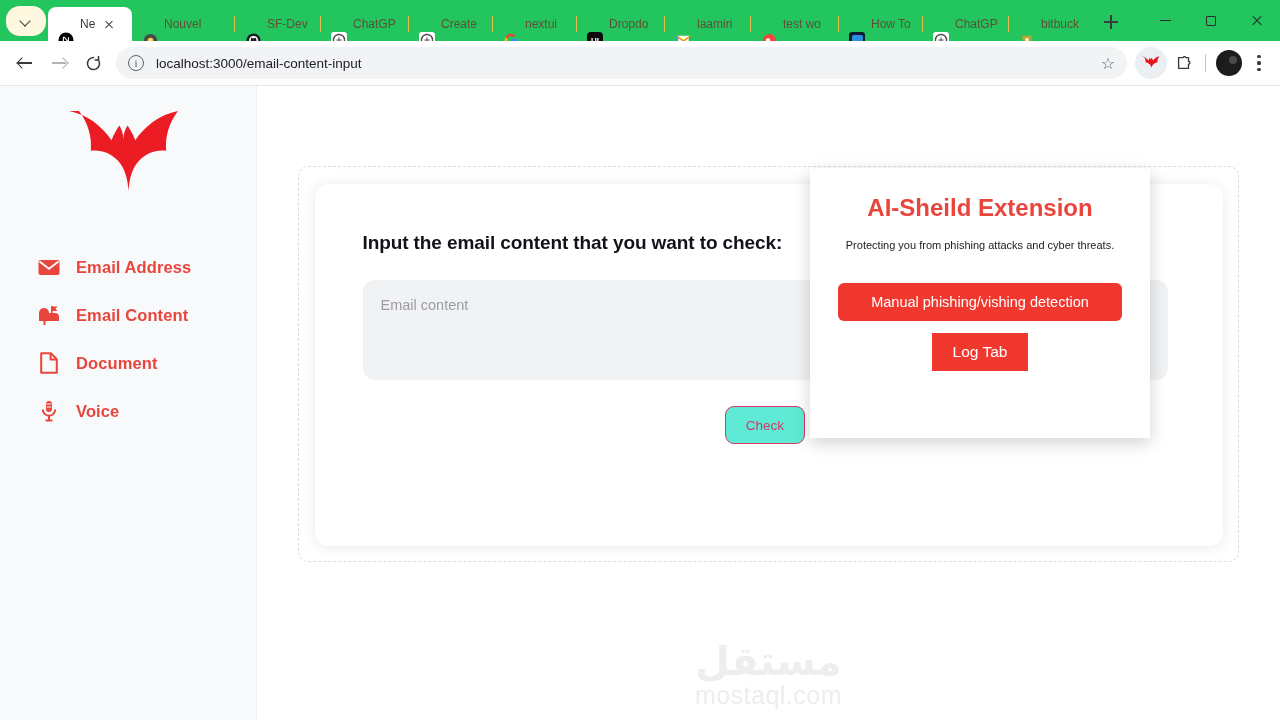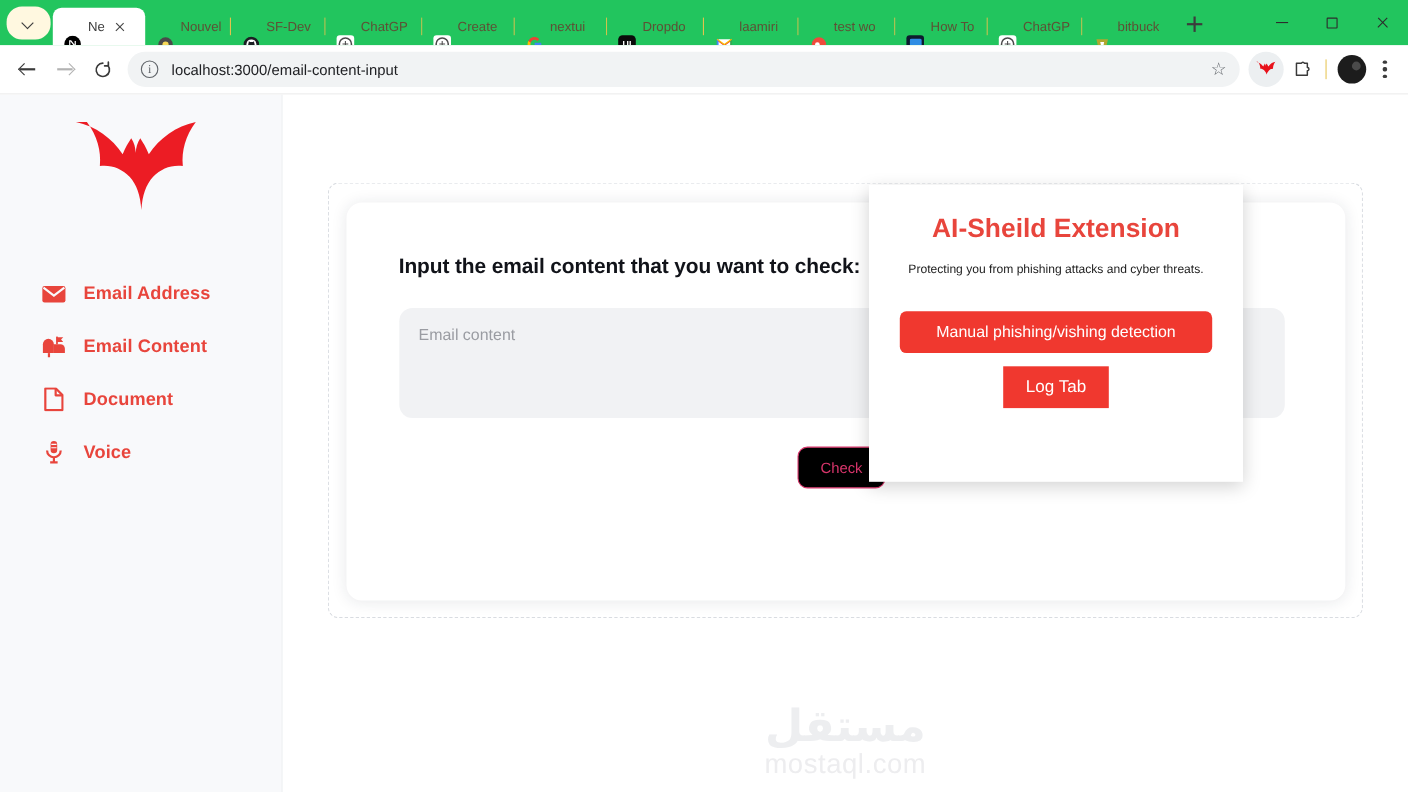--- a/index.html
+++ b/index.html
@@ -232,40 +232,40 @@
     background: #f1f2f4;
     border-radius: 12px;
     padding: 16px 18px;
   }
   .textarea-ph { font-size: 14.5px; color: #9a9ca2; }
   .check-row { display: flex; justify-content: center; margin-top: 26px; width: 805px; }
   .check-btn {
     width: 80px; height: 38px;
     border: 1.6px solid #d8356b;
     border-radius: 9px;
-    background: #000000;
+    background: #5eead4;
     color: #d8356b;
     font-size: 13.5px;
     font-family: "Liberation Sans", sans-serif;
     display: flex; align-items: center; justify-content: center;
     cursor: pointer;
   }
 
   .watermark {
     position: absolute; left: 0; right: 0; bottom: 12px;
     display: flex; flex-direction: column; align-items: center; gap: 2px;
     pointer-events: none;
   }
   .wm-ar { font-size: 40px; color: #edeef0; font-family: "DejaVu Sans", sans-serif; line-height: 1; font-weight: bold; }
   .wm-en { font-size: 25px; color: #ededef; letter-spacing: 0.5px; line-height: 1; }
 
   
   .popup {
     position: absolute;
-    left: 790px; top: 82px;
+    left: 810px; top: 82px;
     width: 340px; height: 270px;
     background: #ffffff;
     box-shadow: 0 5px 16px rgba(0,0,0,0.18);
     padding: 26px 28px 0 28px;
     text-align: center;
     z-index: 50;
   }
   .popup-title {
     font-size: 24px; font-weight: bold; color: #e8453c;
     margin-bottom: 16px;
@@ -309,21 +309,21 @@
         <span class="favicon">
           <svg width="16" height="16" viewBox="0 0 16 16">
               <circle cx="8" cy="8" r="7.5" fill="#000"></circle>
               <path d="M5.4 11V5.2h1l4 5.1V5.2" stroke="#fff" stroke-width="1.1" fill="none"></path>
             </svg>
         </span>
         <span class="tab-title">Ne</span>
         <span class="tab-close"></span>
       </div>
 
-      <div class="tab" style="width:78px">
+      <div class="tab" style="width:103px">
         <span class="favicon">
           <svg width="15" height="15" viewBox="0 0 16 16">
               <circle cx="8" cy="8" r="7" fill="#4a4a4a"></circle>
               <circle cx="8" cy="8" r="3" fill="#f6d858"></circle>
             </svg>
         </span>
         <span class="tab-title">Nouvel</span>
         <span class="sep"></span>
       </div>
 

